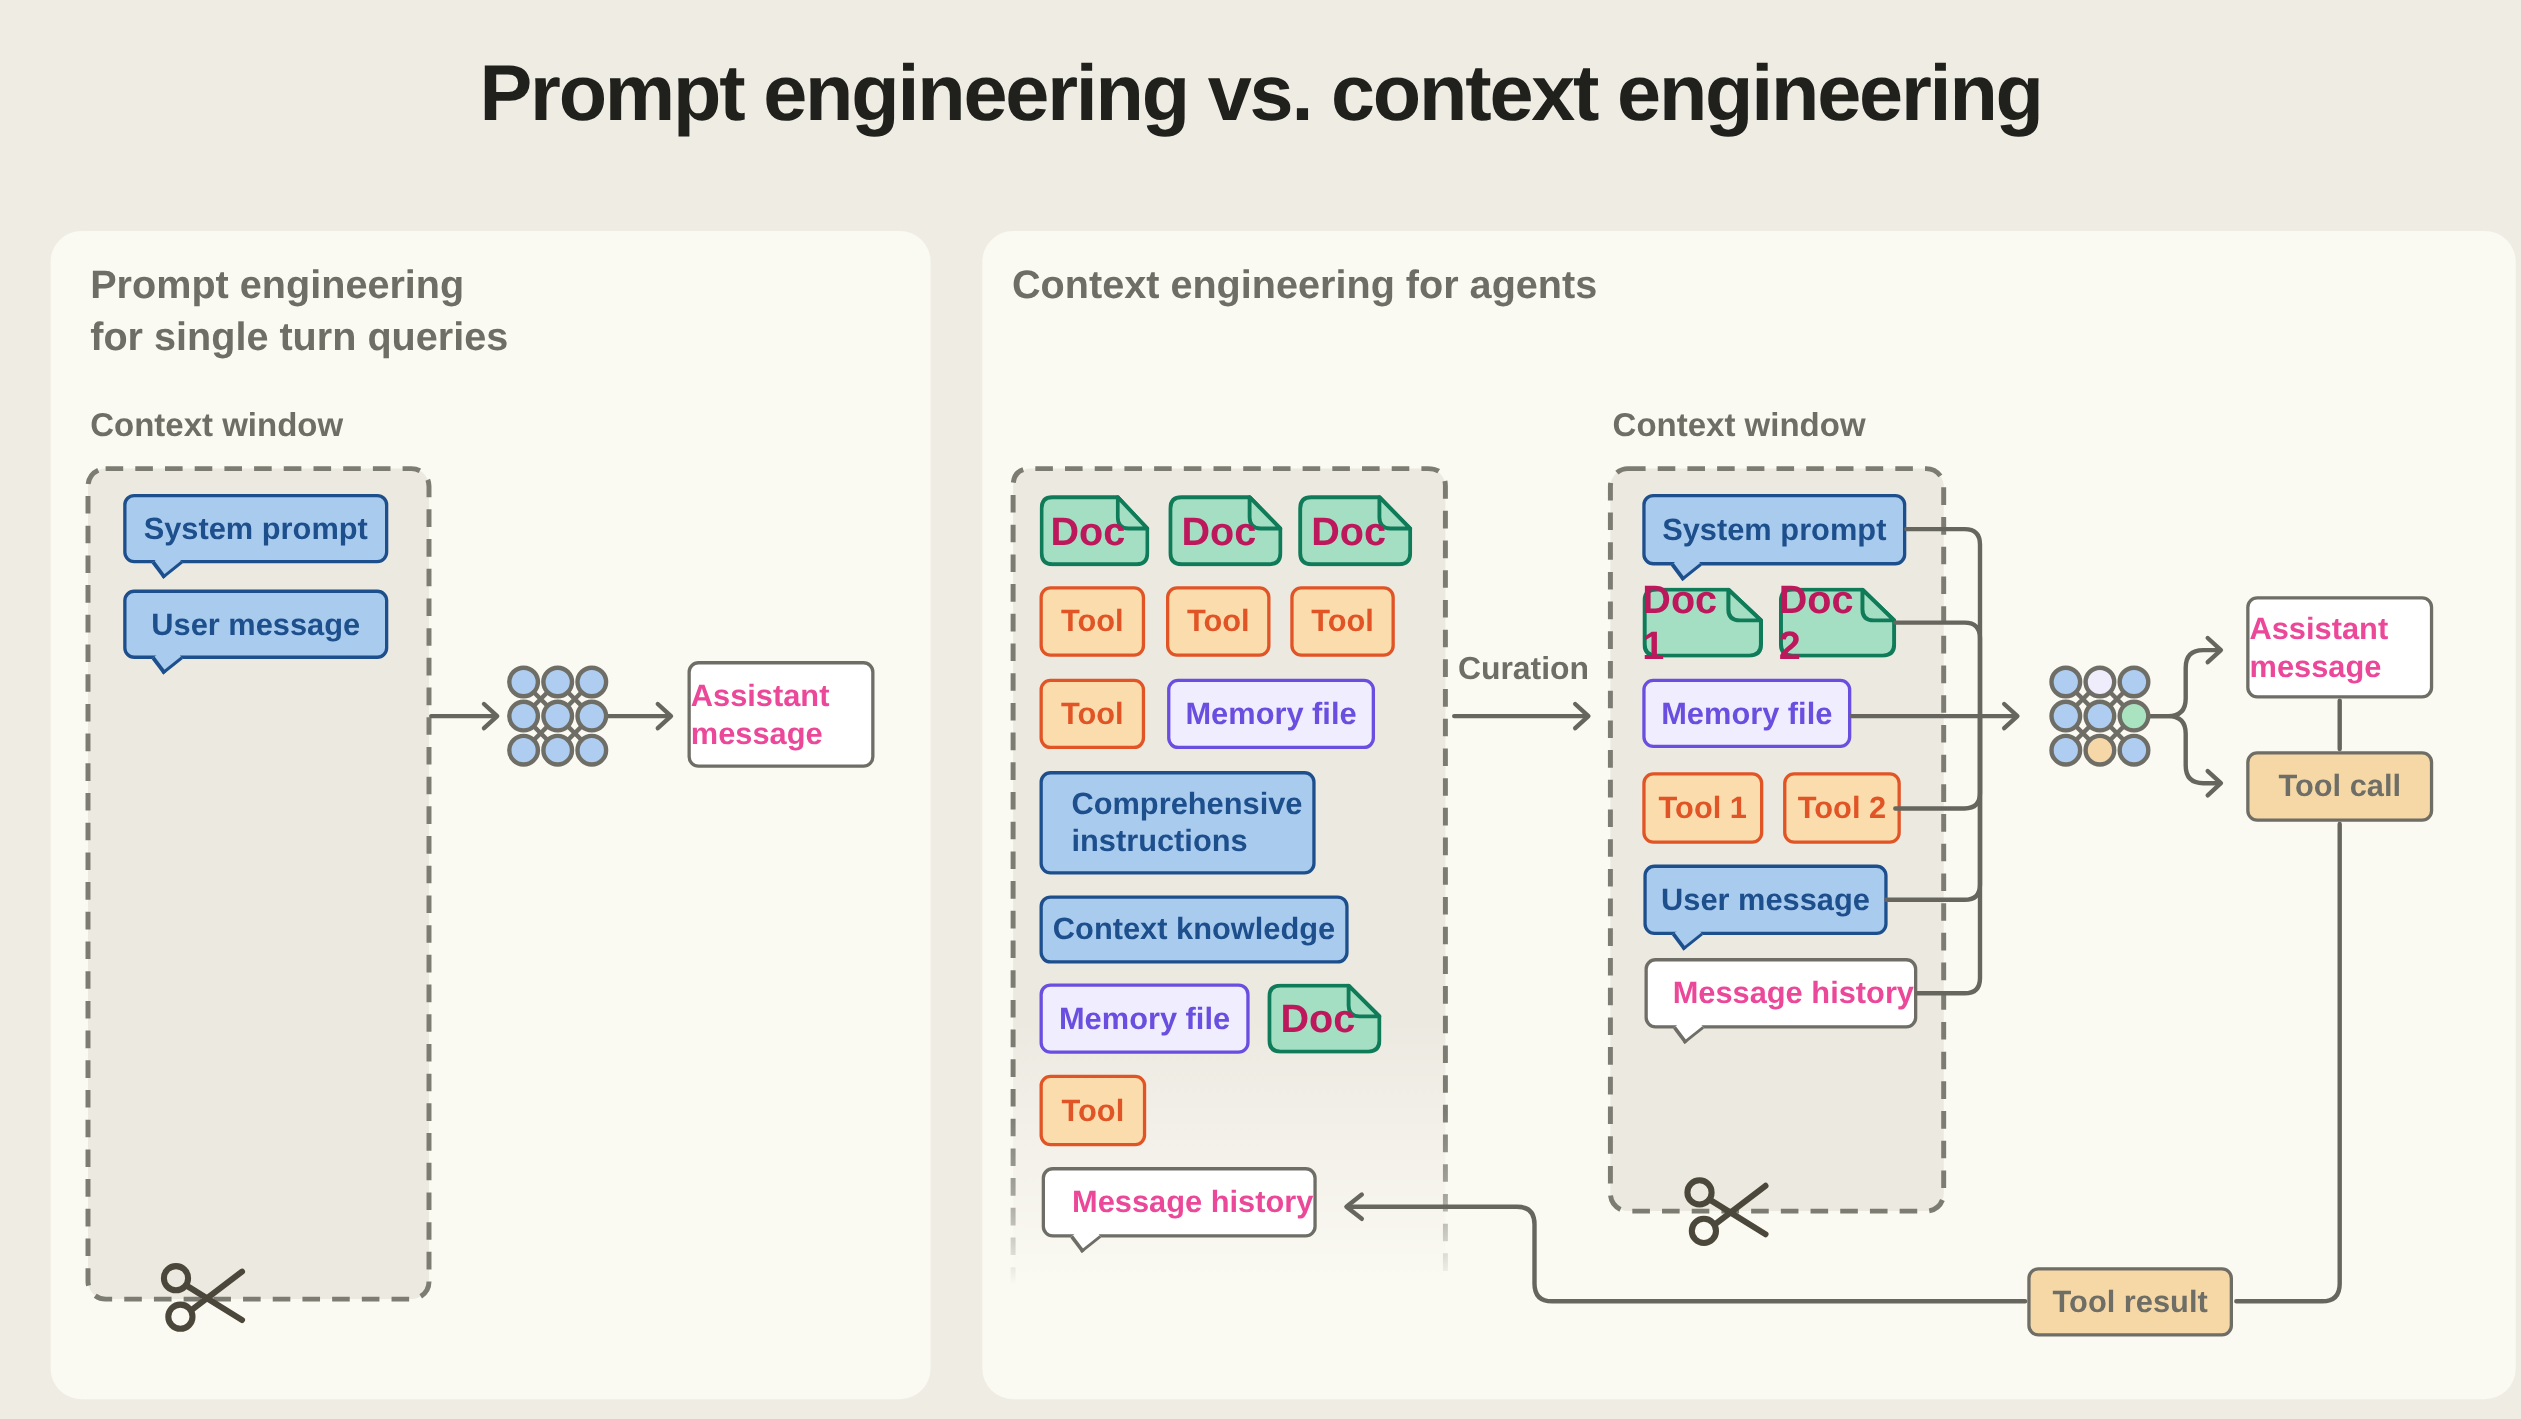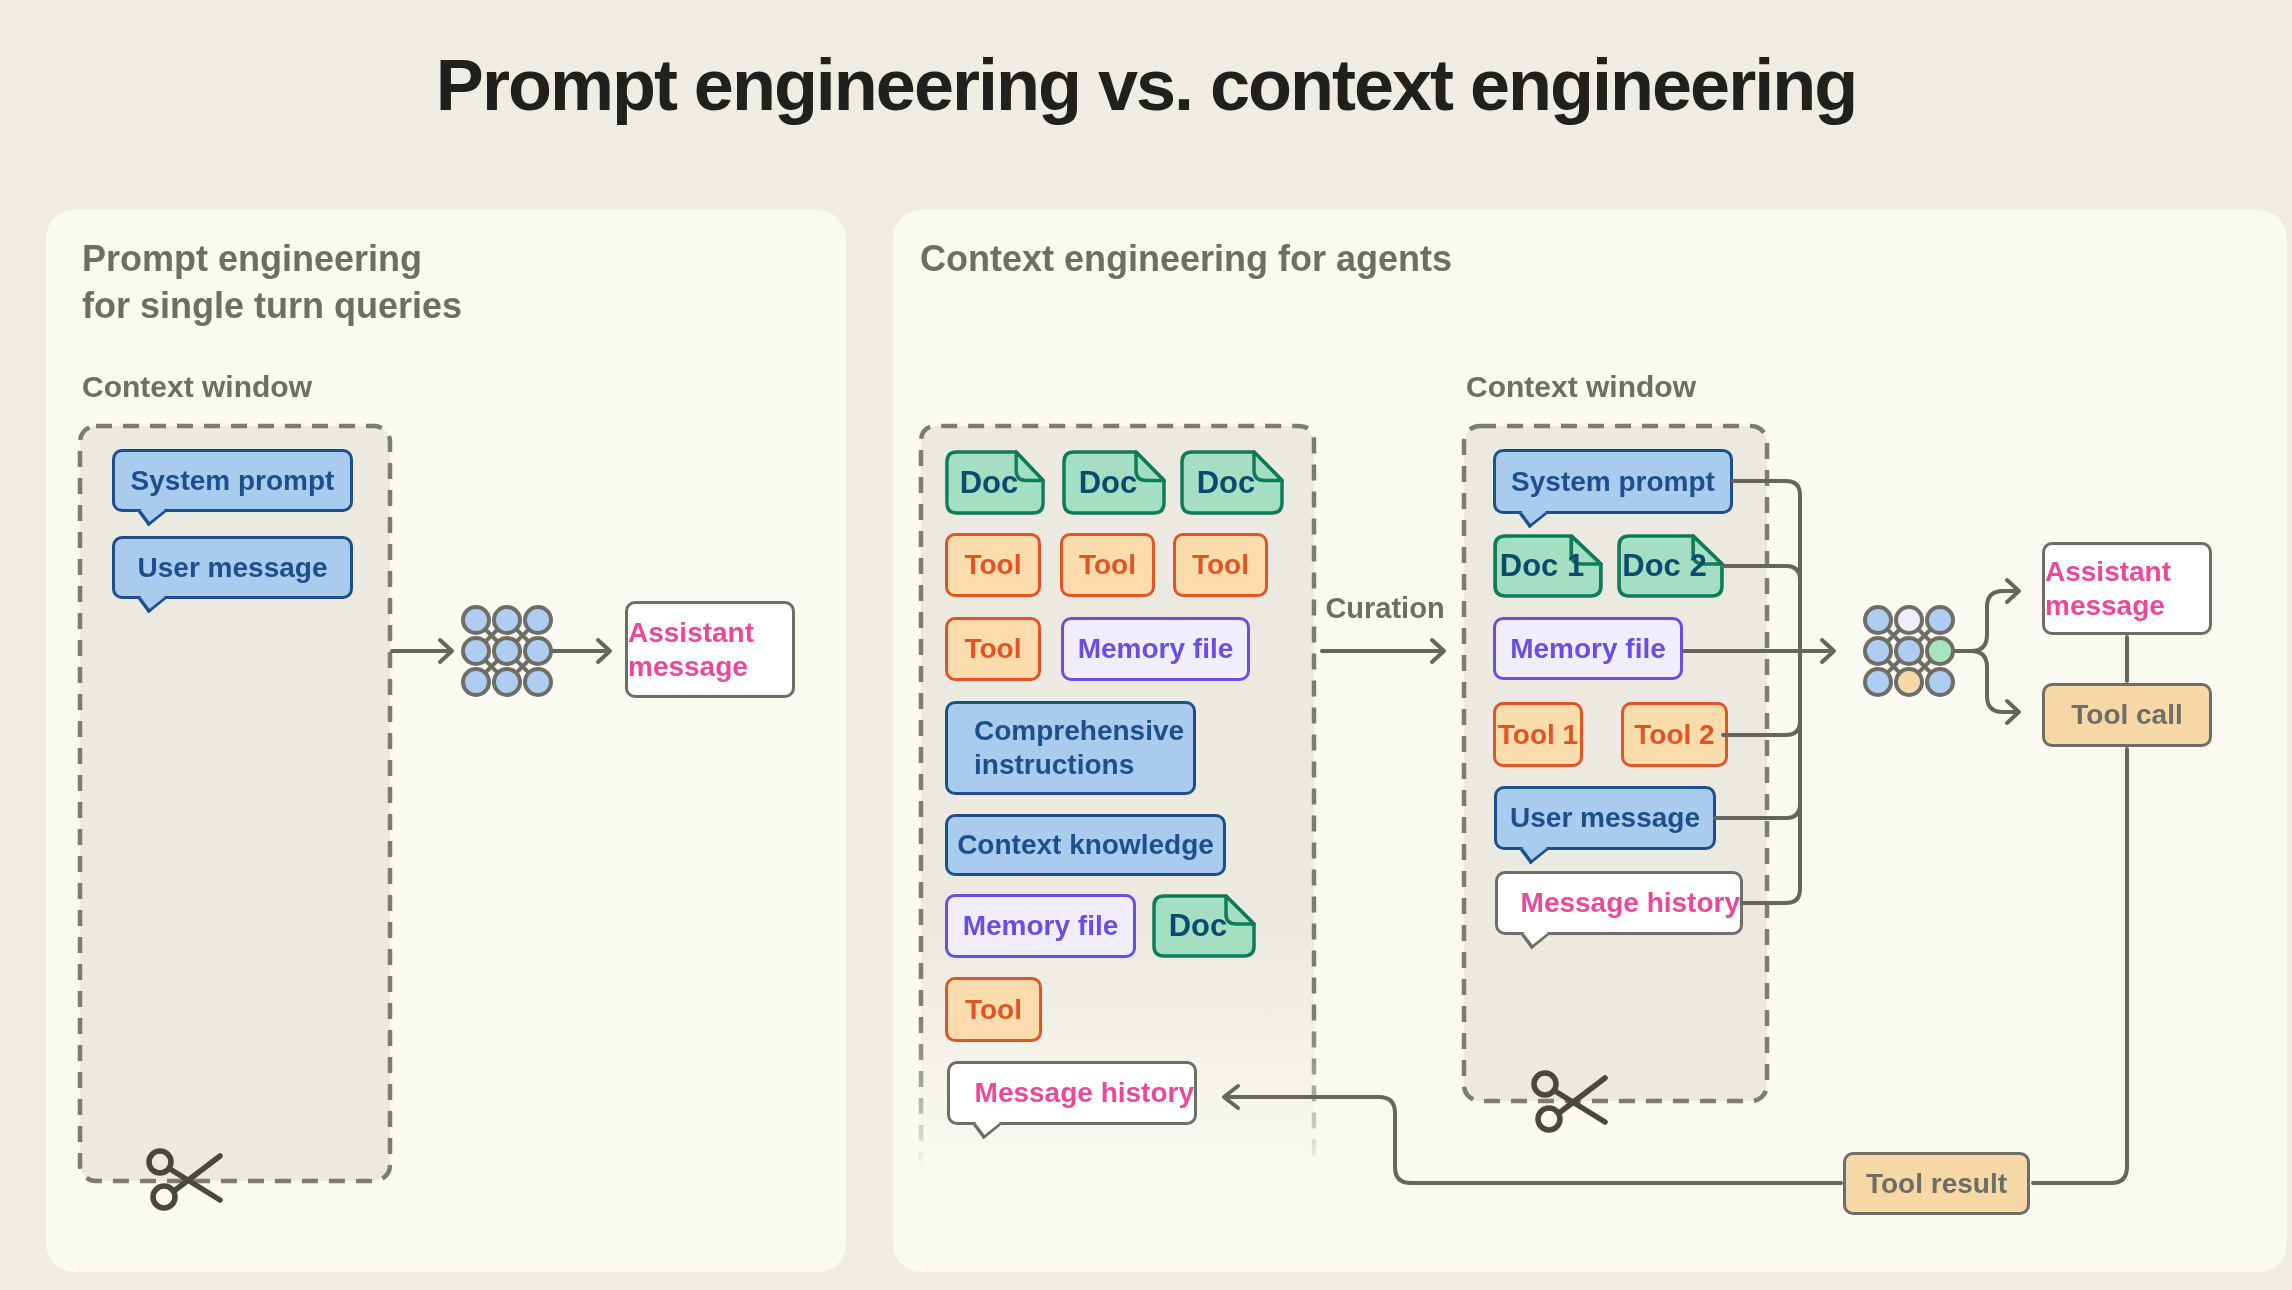--- a/index.html
+++ b/index.html
@@ -48,21 +48,21 @@
 
   .bubble::after {
     content:""; position:absolute; left:27px; bottom:-13px;
     width:17px; height:17px; transform:skewX(-14deg) rotate(45deg);
     border-style:solid; border-width:0 3.5px 3.5px 0;
   }
   .bubble.c-blue::after  { background:#A9CBEE; border-color:#1D4F8C; }
   .bubble.c-white::after { background:#FFFFFF; border-color:#6E6E66; }
 
   .doc { position:absolute; display:flex; align-items:center; justify-content:center;
-         font-weight:700; font-size:31px; color:#0c4a6e; }
+         font-weight:700; font-size:36px; color:#be185d; }
   .doc svg { position:absolute; left:0; top:0; width:100%; height:100%; }
   .doc .lbl { position:relative; padding-right:12px; }
 
   .chip-multiline { justify-content:flex-start; padding-left:26px; text-align:left; }
   .curation-label {
     position:absolute; left:1318px; top:592px; width:134px; text-align:center;
     font-size:29px; font-weight:700; color:#6E6E66;
   }
 </style>
 </head>
@@ -193,21 +193,21 @@
       <path d="M12 2 H74 L102 30 V52 Q102 62 92 62 H12 Q2 62 2 52 V12 Q2 2 12 2 Z" fill="#A5DFC3" stroke="#0F7B58" stroke-width="3.5" stroke-linejoin="round"></path>
       <path d="M74 2 L102 30 H84 Q74 30 74 20 Z" fill="#A5DFC3" stroke="#0F7B58" stroke-width="3.5" stroke-linejoin="round"></path>
       </svg>
     <span class="lbl">Doc 2</span>
     </div>
 
   <div class="chip c-mem" style="left:1493px; top:617px; width:190px; height:63px;">
     <span>Memory file</span>
     </div>
 
-  <div class="chip c-tool" style="left:1493px; top:702px; width:90px; height:65px;">
+  <div class="chip c-tool" style="left:1493px; top:702px; width:110px; height:65px;">
     <span>Tool 1</span>
     </div>
   <div class="chip c-tool" style="left:1621px; top:702px; width:107px; height:65px;">
     <span>Tool 2</span>
     </div>
 
   <div class="chip c-blue bubble" style="left:1494px; top:786px; width:222px; height:64px;">
     <span>User message</span>
     </div>
 

